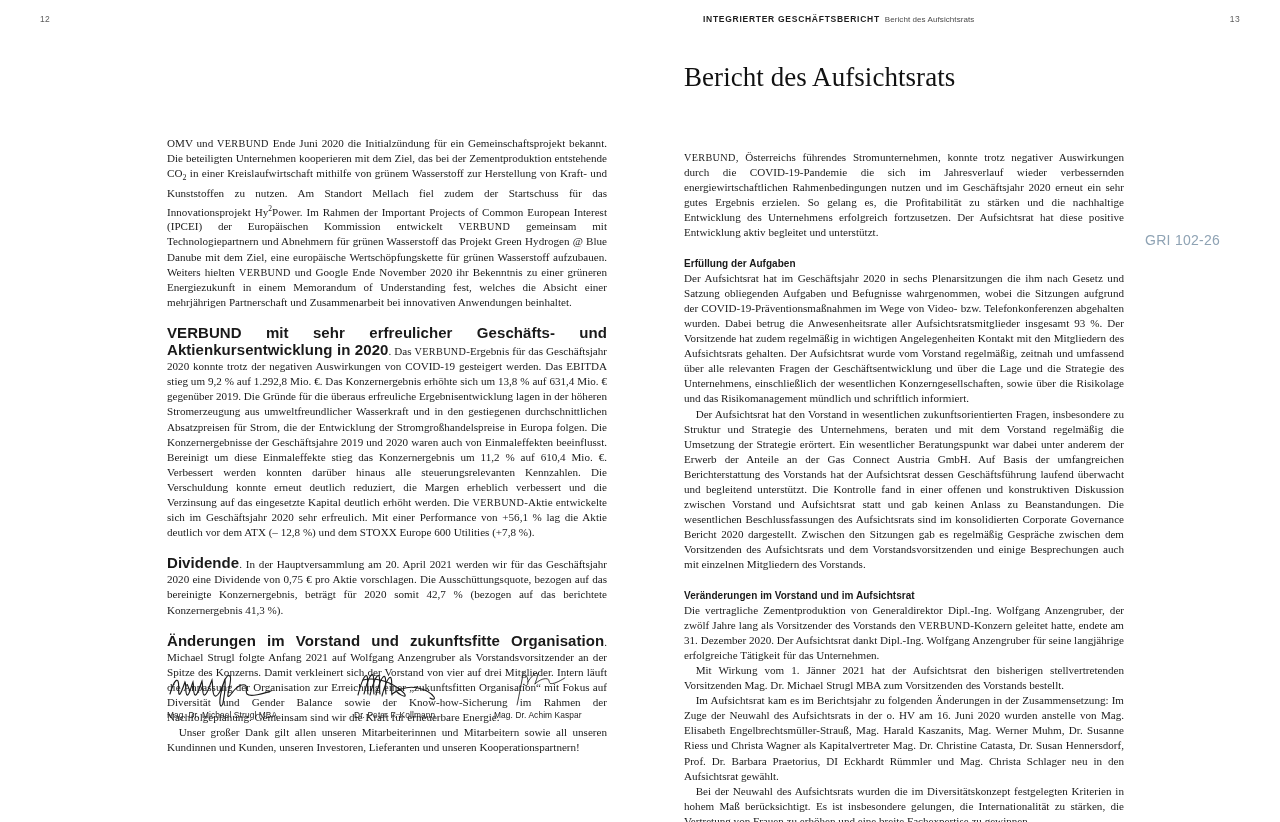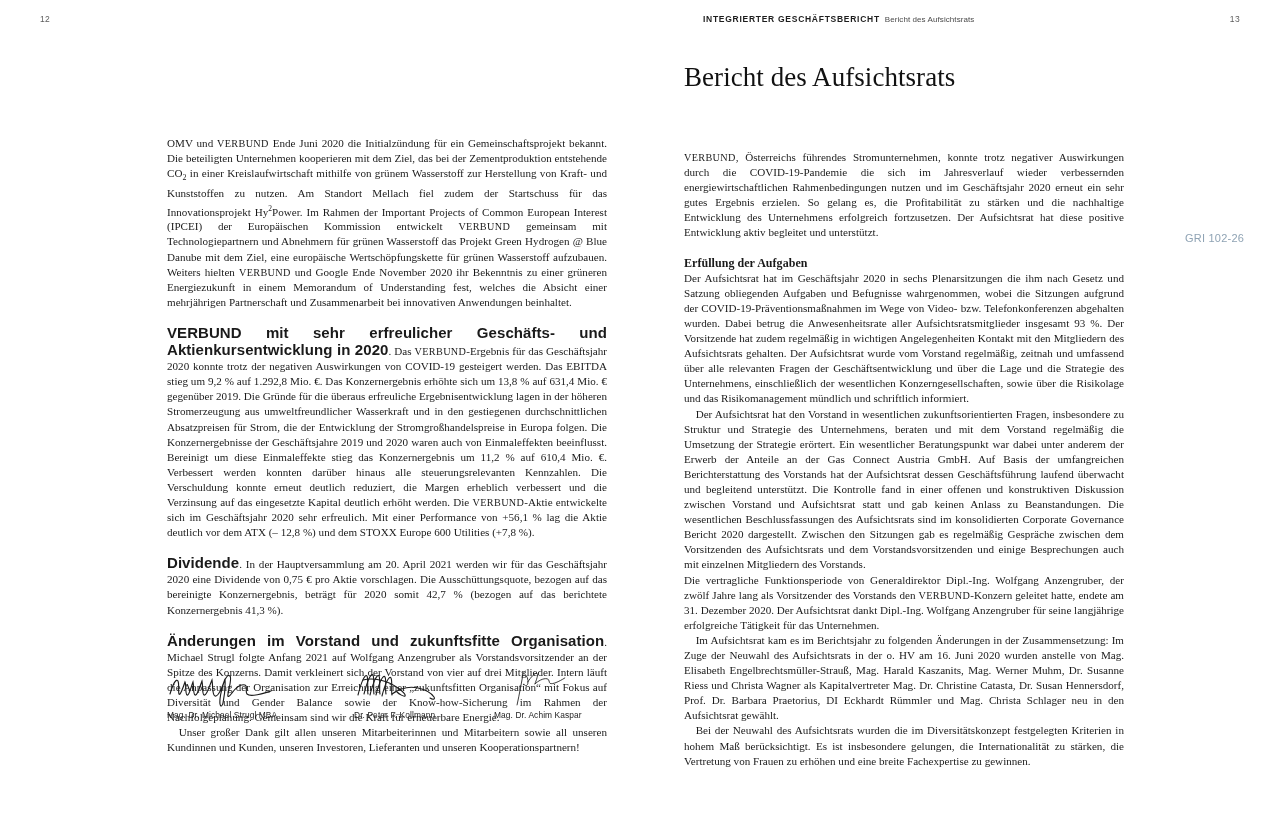--- a/index.html
+++ b/index.html
@@ -103,47 +103,46 @@
 
   
   .lead {
     font-family: "Liberation Sans", "DejaVu Sans", sans-serif;
     font-weight: 700;
     font-size: 15px;
     letter-spacing: .004em;
   }
   
   .subhead {
-    font-family: Liberation Serif, serif;
+    font-family: Liberation Sans, sans-serif;
     font-weight: 700;
-    font-size: 12px;
+    font-size: 10px;
     letter-spacing: .004em;
     margin: 0;
     line-height: 15.1px;
   }
   
   .sc {
     font-variant: small-caps;
     font-size: 10.2px;
     letter-spacing: .035em;
   }
   sub { font-size: .72em; }
   sup { font-size: .68em; }
 
   
   .gri-note {
     position: absolute;
     left: 1145px;
     top: 232px;
     font-family: "Liberation Sans", "DejaVu Sans", sans-serif;
-    font-size: 11px;
+    font-size: 14px;
     letter-spacing: .02em;
     color: #8fa3b4;
     white-space: nowrap;
-    margin-left: 40px;
   }
 
   
   .signatures {
     position: absolute;
     left: 167px;
     top: 668px;
     width: 445px;
     height: 60px;
   }
@@ -241,23 +240,25 @@
   <div class="col col-right">
 
     <p><span class="sc">VERBUND</span><span>, Österreichs führendes Stromunternehmen, konnte trotz negativer Auswirkungen durch die COVID-19-Pandemie die sich im Jahresverlauf wieder verbessernden energiewirtschaftlichen Rahmenbedingungen nutzen und im Geschäftsjahr 2020 erneut ein sehr gutes Ergebnis erzielen. So gelang es, die Profitabilität zu stärken und die nachhaltige Entwicklung des Unternehmens erfolgreich fortzusetzen. Der Aufsichtsrat hat diese positive Entwicklung aktiv begleitet und unterstützt.</span></p>
 
     <p class="subhead space-before">Erfüllung der Aufgaben</p>
 
     <p>Der Aufsichtsrat hat im Geschäftsjahr 2020 in sechs Plenarsitzungen die ihm nach Gesetz und Satzung obliegenden Aufgaben und Befugnisse wahrgenommen, wobei die Sitzungen aufgrund der COVID-19-Präventionsmaßnahmen im Wege von Video- bzw. Telefonkonferenzen abgehalten wurden. Dabei betrug die Anwesenheitsrate aller Aufsichtsratsmitglieder insgesamt 93 %. Der Vorsitzende hat zudem regelmäßig in wichtigen Angelegenheiten Kontakt mit den Mitgliedern des Aufsichtsrats gehalten. Der Aufsichtsrat wurde vom Vorstand regelmäßig, zeitnah und umfassend über alle relevanten Fragen der Geschäftsentwicklung und über die Lage und die Strategie des Unternehmens, einschließlich der wesentlichen Konzerngesellschaften, sowie über die Risikolage und das Risikomanagement mündlich und schriftlich informiert.</p>
 
     <p class="indent">Der Aufsichtsrat hat den Vorstand in wesentlichen zukunftsorientierten Fragen, insbesondere zu Struktur und Strategie des Unternehmens, beraten und mit dem Vorstand regelmäßig die Umsetzung der Strategie erörtert. Ein wesentlicher Beratungspunkt war dabei unter anderem der Erwerb der Anteile an der Gas Connect Austria GmbH. Auf Basis der umfangreichen Berichterstattung des Vorstands hat der Aufsichtsrat dessen Geschäftsführung laufend überwacht und begleitend unterstützt. Die Kontrolle fand in einer offenen und konstruktiven Diskussion zwischen Vorstand und Aufsichtsrat statt und gab keinen Anlass zu Beanstandungen. Die wesentlichen Beschlussfassungen des Aufsichtsrats sind im konsolidierten Corporate Governance Bericht 2020 dargestellt. Zwischen den Sitzungen gab es regelmäßig Gespräche zwischen dem Vorsitzenden des Aufsichtsrats und dem Vorstandsvorsitzenden und einige Besprechungen auch mit einzelnen Mitgliedern des Vorstands.</p>
 
-
-    <p><span>Die vertragliche Funktionsperiode von Generaldirektor Dipl.-Ing. Wolfgang Anzengruber, der zwölf Jahre lang als Vorsitzender des Vorstands den </span><span class="sc">VERBUND</span><span>-Konzern geleitet hatte, endete am 31. Dezember 2020. Der Aufsichtsrat dankt Dipl.-Ing. Wolfgang Anzengruber für seine langjährige erfolgreiche Tätigkeit für das Unternehmen.</span></p>
-
+    <p class="subhead space-before">Veränderungen im Vorstand und im Aufsichtsrat</p>
+
+    <p><span>Die vertragliche Zementproduktion von Generaldirektor Dipl.-Ing. Wolfgang Anzengruber, der zwölf Jahre lang als Vorsitzender des Vorstands den </span><span class="sc">VERBUND</span><span>-Konzern geleitet hatte, endete am 31. Dezember 2020. Der Aufsichtsrat dankt Dipl.-Ing. Wolfgang Anzengruber für seine langjährige erfolgreiche Tätigkeit für das Unternehmen.</span></p>
+
+    <p class="indent">Mit Wirkung vom 1. Jänner 2021 hat der Aufsichtsrat den bisherigen stellvertretenden Vorsitzenden Mag. Dr. Michael Strugl MBA zum Vorsitzenden des Vorstands bestellt.</p>
 
     <p class="indent">Im Aufsichtsrat kam es im Berichtsjahr zu folgenden Änderungen in der Zusammensetzung: Im Zuge der Neuwahl des Aufsichtsrats in der o. HV am 16. Juni 2020 wurden anstelle von Mag. Elisabeth Engelbrechtsmüller-Strauß, Mag. Harald Kaszanits, Mag. Werner Muhm, Dr. Susanne Riess und Christa Wagner als Kapitalvertreter Mag. Dr. Christine Catasta, Dr. Susan Hennersdorf, Prof. Dr. Barbara Praetorius, DI Eckhardt Rümmler und Mag. Christa Schlager neu in den Aufsichtsrat gewählt.</p>
 
     <p class="indent">Bei der Neuwahl des Aufsichtsrats wurden die im Diversitätskonzept festgelegten Kriterien in hohem Maß berücksichtigt. Es ist insbesondere gelungen, die Internationalität zu stärken, die Vertretung von Frauen zu erhöhen und eine breite Fachexpertise zu gewinnen.</p>
 
   </div>
 
 </div>
 
 </body></html>

